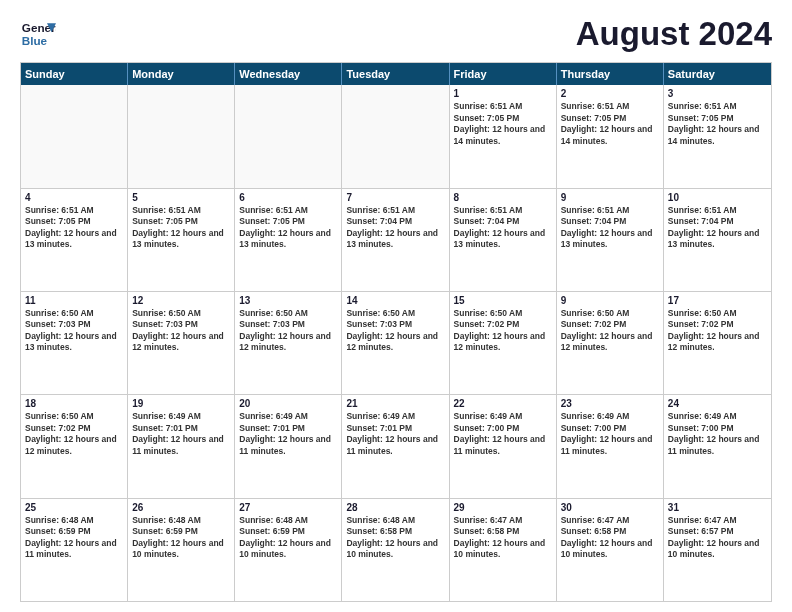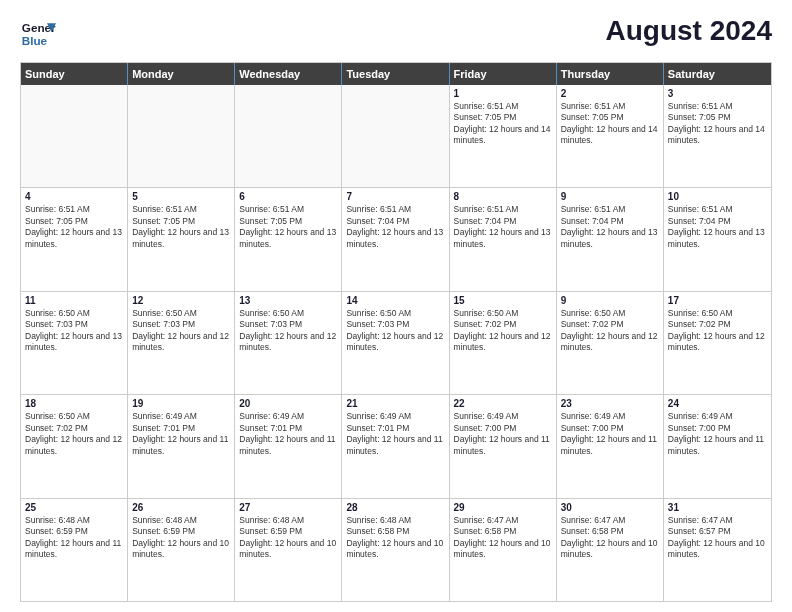--- a/index.html
+++ b/index.html
@@ -29,39 +29,39 @@
       gap: 4px;
     }
     .logo-icon {
       width: 36px;
       height: 36px;
     }
     .title-block {
       text-align: right;
     }
     .main-title {
-      font-size: 28px;
+      font-size: 33px;
       font-weight: bold;
       color: #1a1a2e;
       line-height: 1.1;
     }
     .sub-title {
       font-size: 14px;
       color: #555;
     }
     .calendar {
       flex: 1;
       display: flex;
       flex-direction: column;
       border: 1px solid #ccc;
     }
     .cal-header {
       display: grid;
       grid-template-columns: repeat(7, 1fr);
-      background: #404040;
+      background: #0c4a6e;
     }
     .cal-header-cell {
       color: #fff;
       font-weight: bold;
       font-size: 11px;
       padding: 5px 4px;
       border-right: 1px solid #5590c0;
     }
     .cal-header-cell:last-child { border-right: none; }
     .cal-body {
@@ -90,20 +90,21 @@
     .day-num {
       font-weight: bold;
       font-size: 10px;
       color: #1a1a2e;
       margin-bottom: 2px;
     }
     .cell-text {
       font-size: 8.5px;
       line-height: 1.35;
       color: #333;
+      font-weight: bold;
     }
   </style>
 </head>
 <body>
 
 <div class="page">
   <div class="header">
     <div class="logo">
       <svg class="logo-icon" viewBox="0 0 40 40">
         <text x="2" y="18" font-size="13" font-weight="bold" fill="#1a1a2e">General</text>

